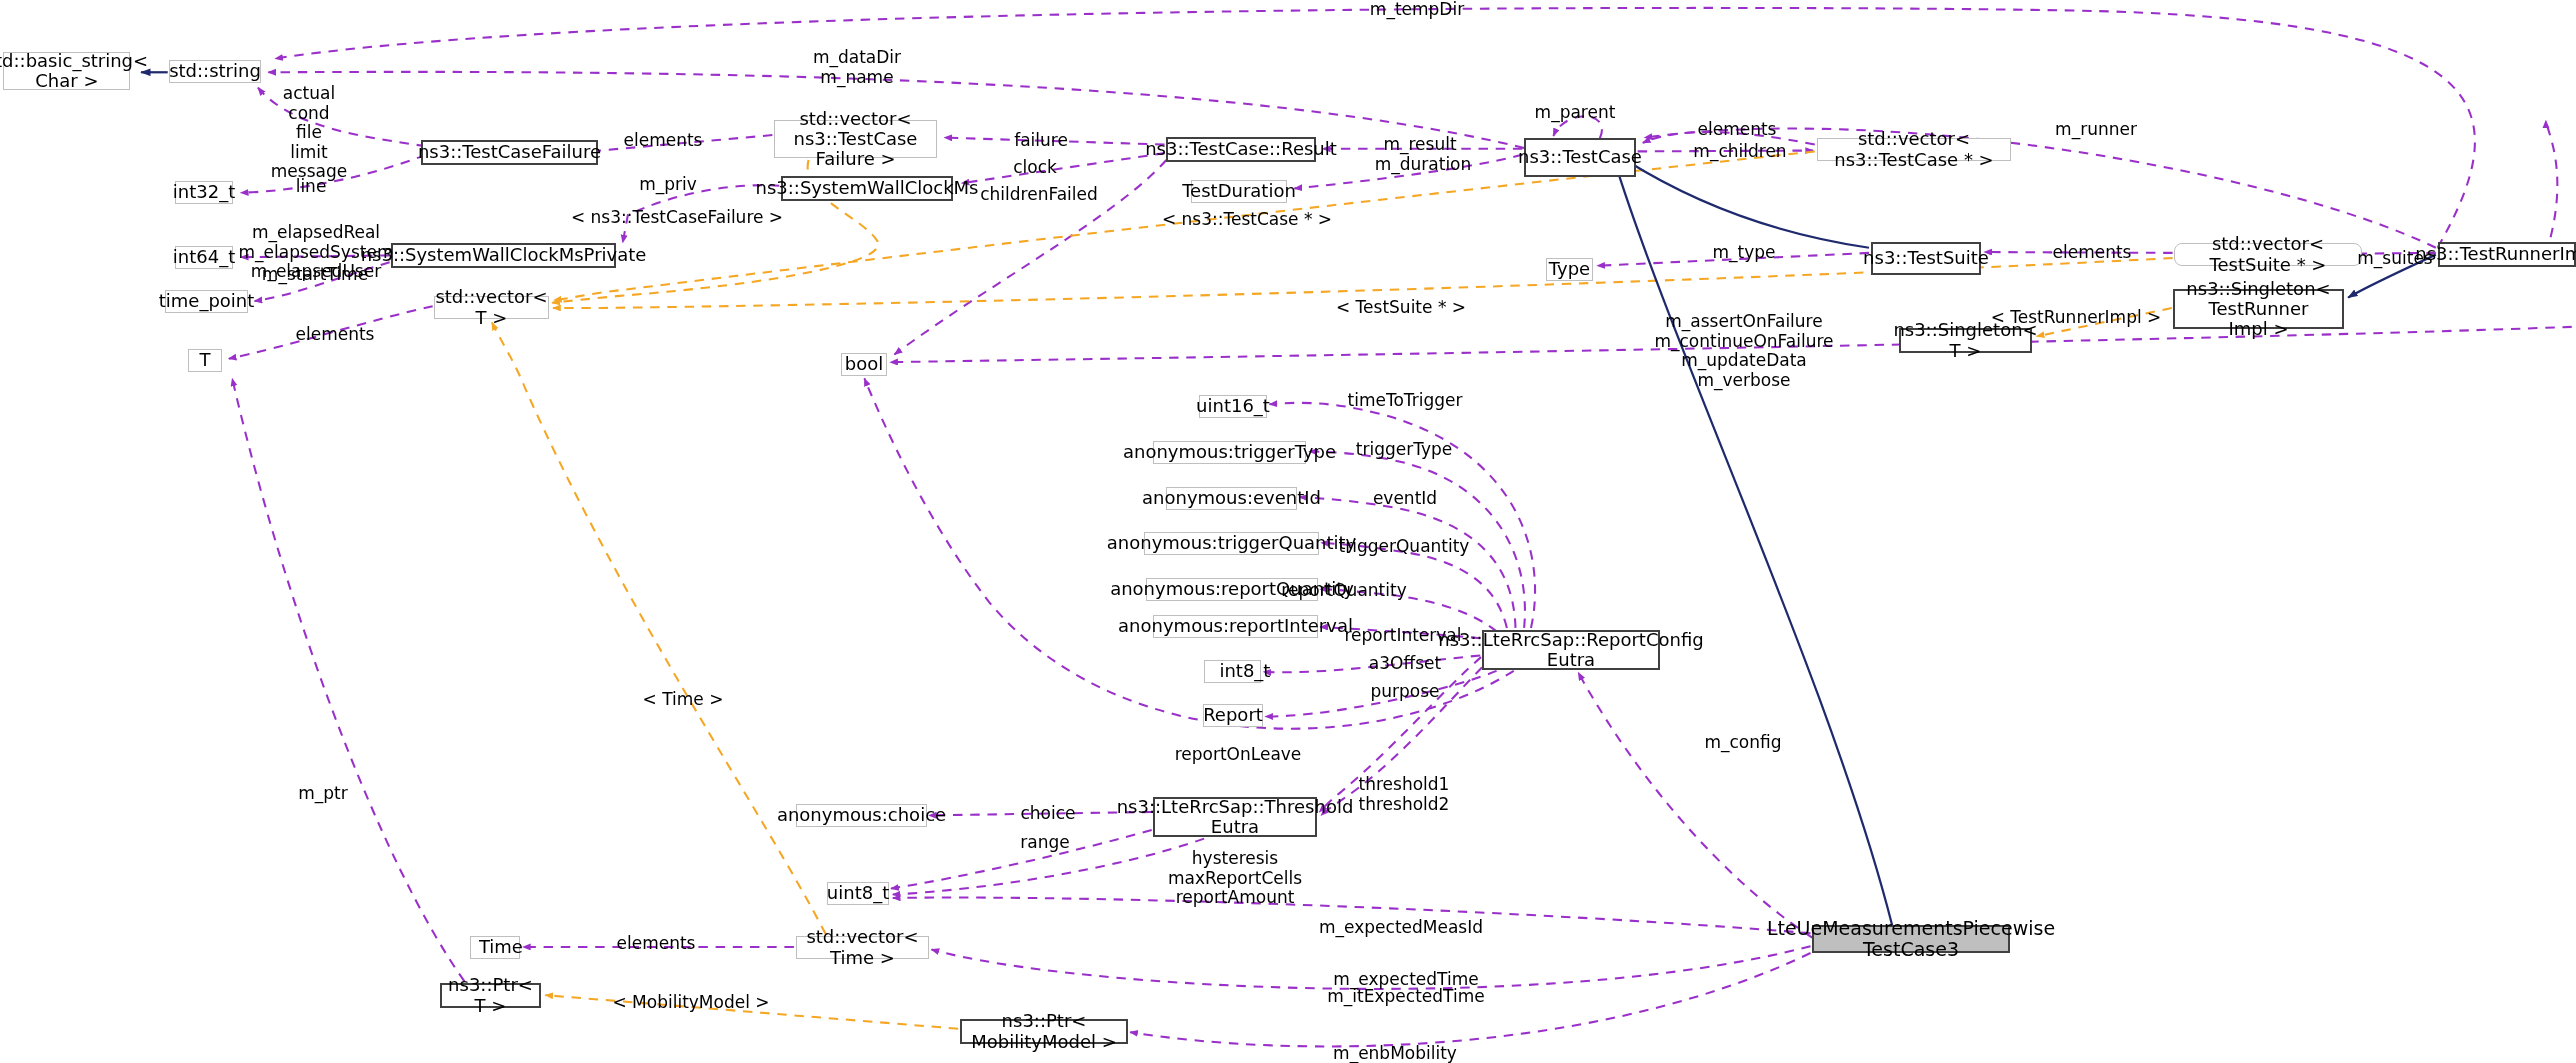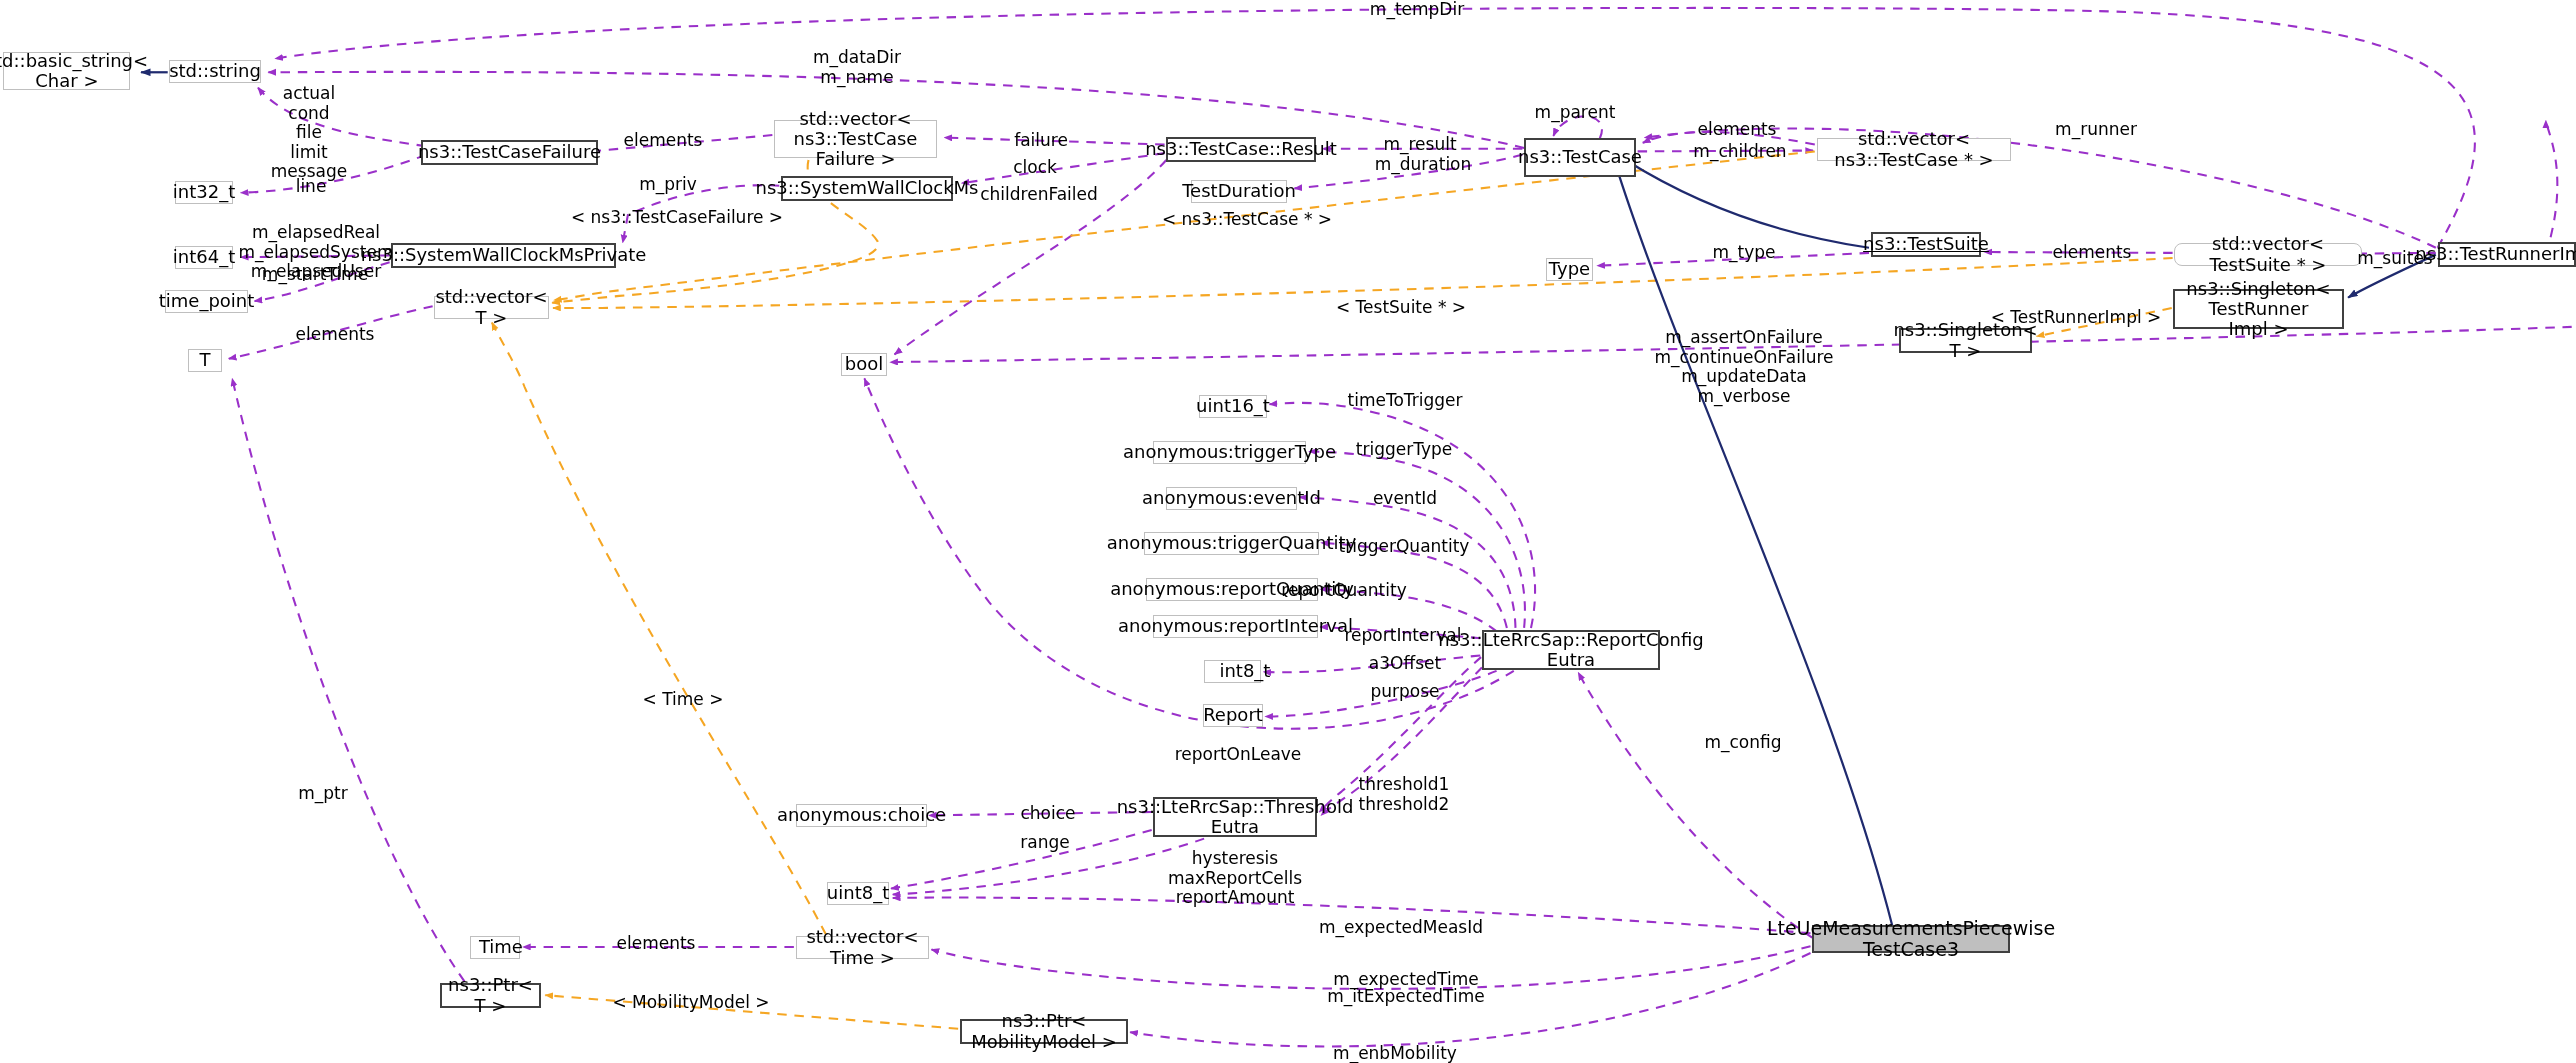--- a/index.html
+++ b/index.html
@@ -188,21 +188,21 @@
   <div class="node plain" style="left:434px;top:296px;width:115px;height:23px;">std::vector&lt; T &gt;</div>
   <div class="node plain" style="left:774px;top:120px;width:163px;height:38px;">std::vector&lt; ns3::TestCase
 Failure &gt;</div>
   <div class="node klass" style="left:781px;top:176px;width:172px;height:25px;">ns3::SystemWallClockMs</div>
   <div class="node plain" style="left:841px;top:353px;width:46px;height:23px;">bool</div>
   <div class="node klass" style="left:1166px;top:137px;width:150px;height:25px;">ns3::TestCase::Result</div>
   <div class="node plain" style="left:1191px;top:180px;width:96px;height:23px;">TestDuration</div>
   <div class="node klass" style="left:1524px;top:138px;width:112px;height:39px;">ns3::TestCase</div>
   <div class="node plain" style="left:1546px;top:258px;width:47px;height:23px;">Type</div>
   <div class="node plain" style="left:1817px;top:138px;width:194px;height:23px;">std::vector&lt; ns3::TestCase * &gt;</div>
-  <div class="node klass" style="left:1871px;top:232px;width:110px;height:25px;text-decoration:underline;">ns3::TestSuite</div>
+  <div class="node klass" style="left:1871px;top:242px;width:110px;height:33px;">ns3::TestSuite</div>
   <div class="node klass" style="left:1899px;top:328px;width:133px;height:25px;">ns3::Singleton&lt; T &gt;</div>
   <div class="node plain" style="left:2174px;top:243px;width:188px;height:23px;border-radius:8px;">std::vector&lt; TestSuite * &gt;</div>
   <div class="node klass" style="left:2173px;top:289px;width:171px;height:40px;">ns3::Singleton&lt; TestRunner
 Impl &gt;</div>
   <div class="node klass" style="left:2438px;top:242px;width:138px;height:25px;">ns3::TestRunnerImpl</div>
   <div class="node plain" style="left:1199px;top:395px;width:68px;height:23px;">uint16_t</div>
   <div class="node plain" style="left:1153px;top:441px;width:153px;height:23px;">anonymous:triggerType</div>
   <div class="node plain" style="left:1166px;top:487px;width:131px;height:23px;">anonymous:eventId</div>
   <div class="node plain" style="left:1144px;top:532px;width:175px;height:23px;">anonymous:triggerQuantity</div>
   <div class="node plain" style="left:1146px;top:578px;width:172px;height:23px;">anonymous:reportQuantity</div>
@@ -247,21 +247,21 @@
   <div class="edge-label" style="left:1247px;top:210px;">&lt; ns3::TestCase * &gt;</div>
   <div class="edge-label" style="left:1575px;top:103px;">m_parent</div>
   <div class="edge-label" style="left:1737px;top:120px;">elements</div>
   <div class="edge-label" style="left:1740px;top:142px;">m_children</div>
   <div class="edge-label" style="left:2096px;top:120px;">m_runner</div>
   <div class="edge-label" style="left:1744px;top:243px;">m_type</div>
   <div class="edge-label" style="left:2092px;top:243px;">elements</div>
   <div class="edge-label" style="left:2395px;top:249px;">m_suites</div>
   <div class="edge-label" style="left:1401px;top:298px;">&lt; TestSuite * &gt;</div>
   <div class="edge-label" style="left:2076px;top:308px;">&lt; TestRunnerImpl &gt;</div>
-  <div class="edge-label" style="left:1744px;top:312px;margin-top:16px;">m_assertOnFailure
+  <div class="edge-label" style="left:1744px;top:312px;">m_assertOnFailure
 m_continueOnFailure
 m_updateData
 m_verbose</div>
   <div class="edge-label" style="left:1405px;top:391px;">timeToTrigger</div>
   <div class="edge-label" style="left:1404px;top:440px;">triggerType</div>
   <div class="edge-label" style="left:1405px;top:489px;">eventId</div>
   <div class="edge-label" style="left:1404px;top:537px;">triggerQuantity</div>
   <div class="edge-label" style="left:1344px;top:581px;">reportQuantity</div>
   <div class="edge-label" style="left:1403px;top:626px;">reportInterval</div>
   <div class="edge-label" style="left:1405px;top:654px;">a3Offset</div>

